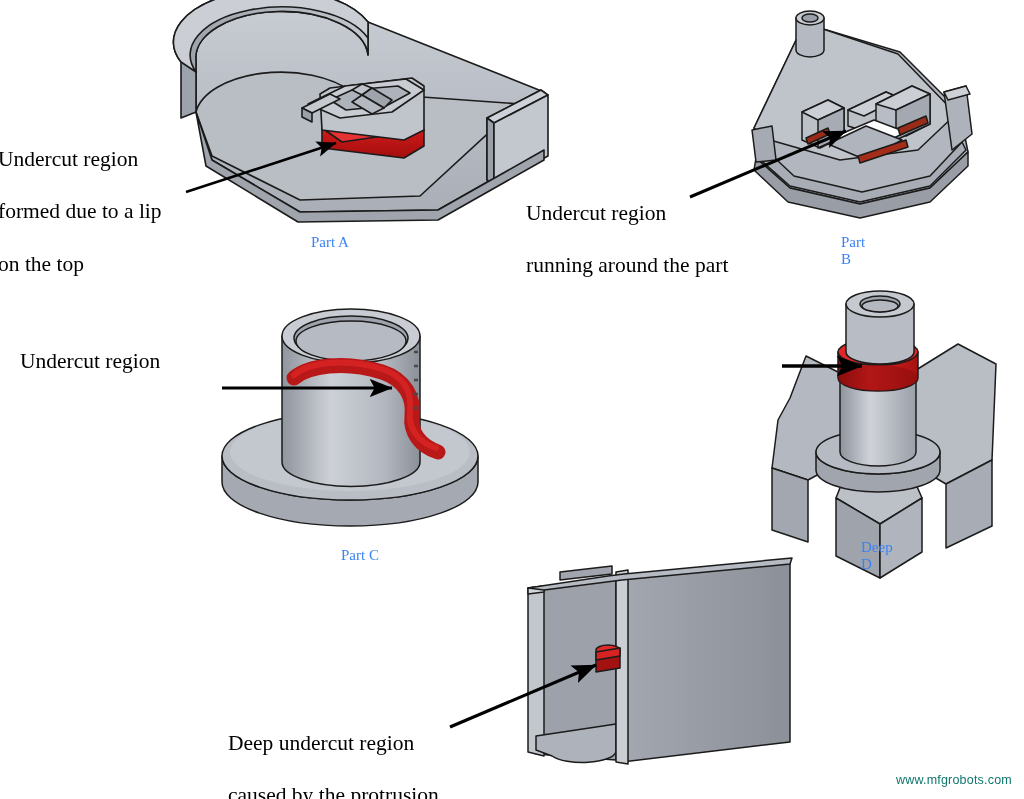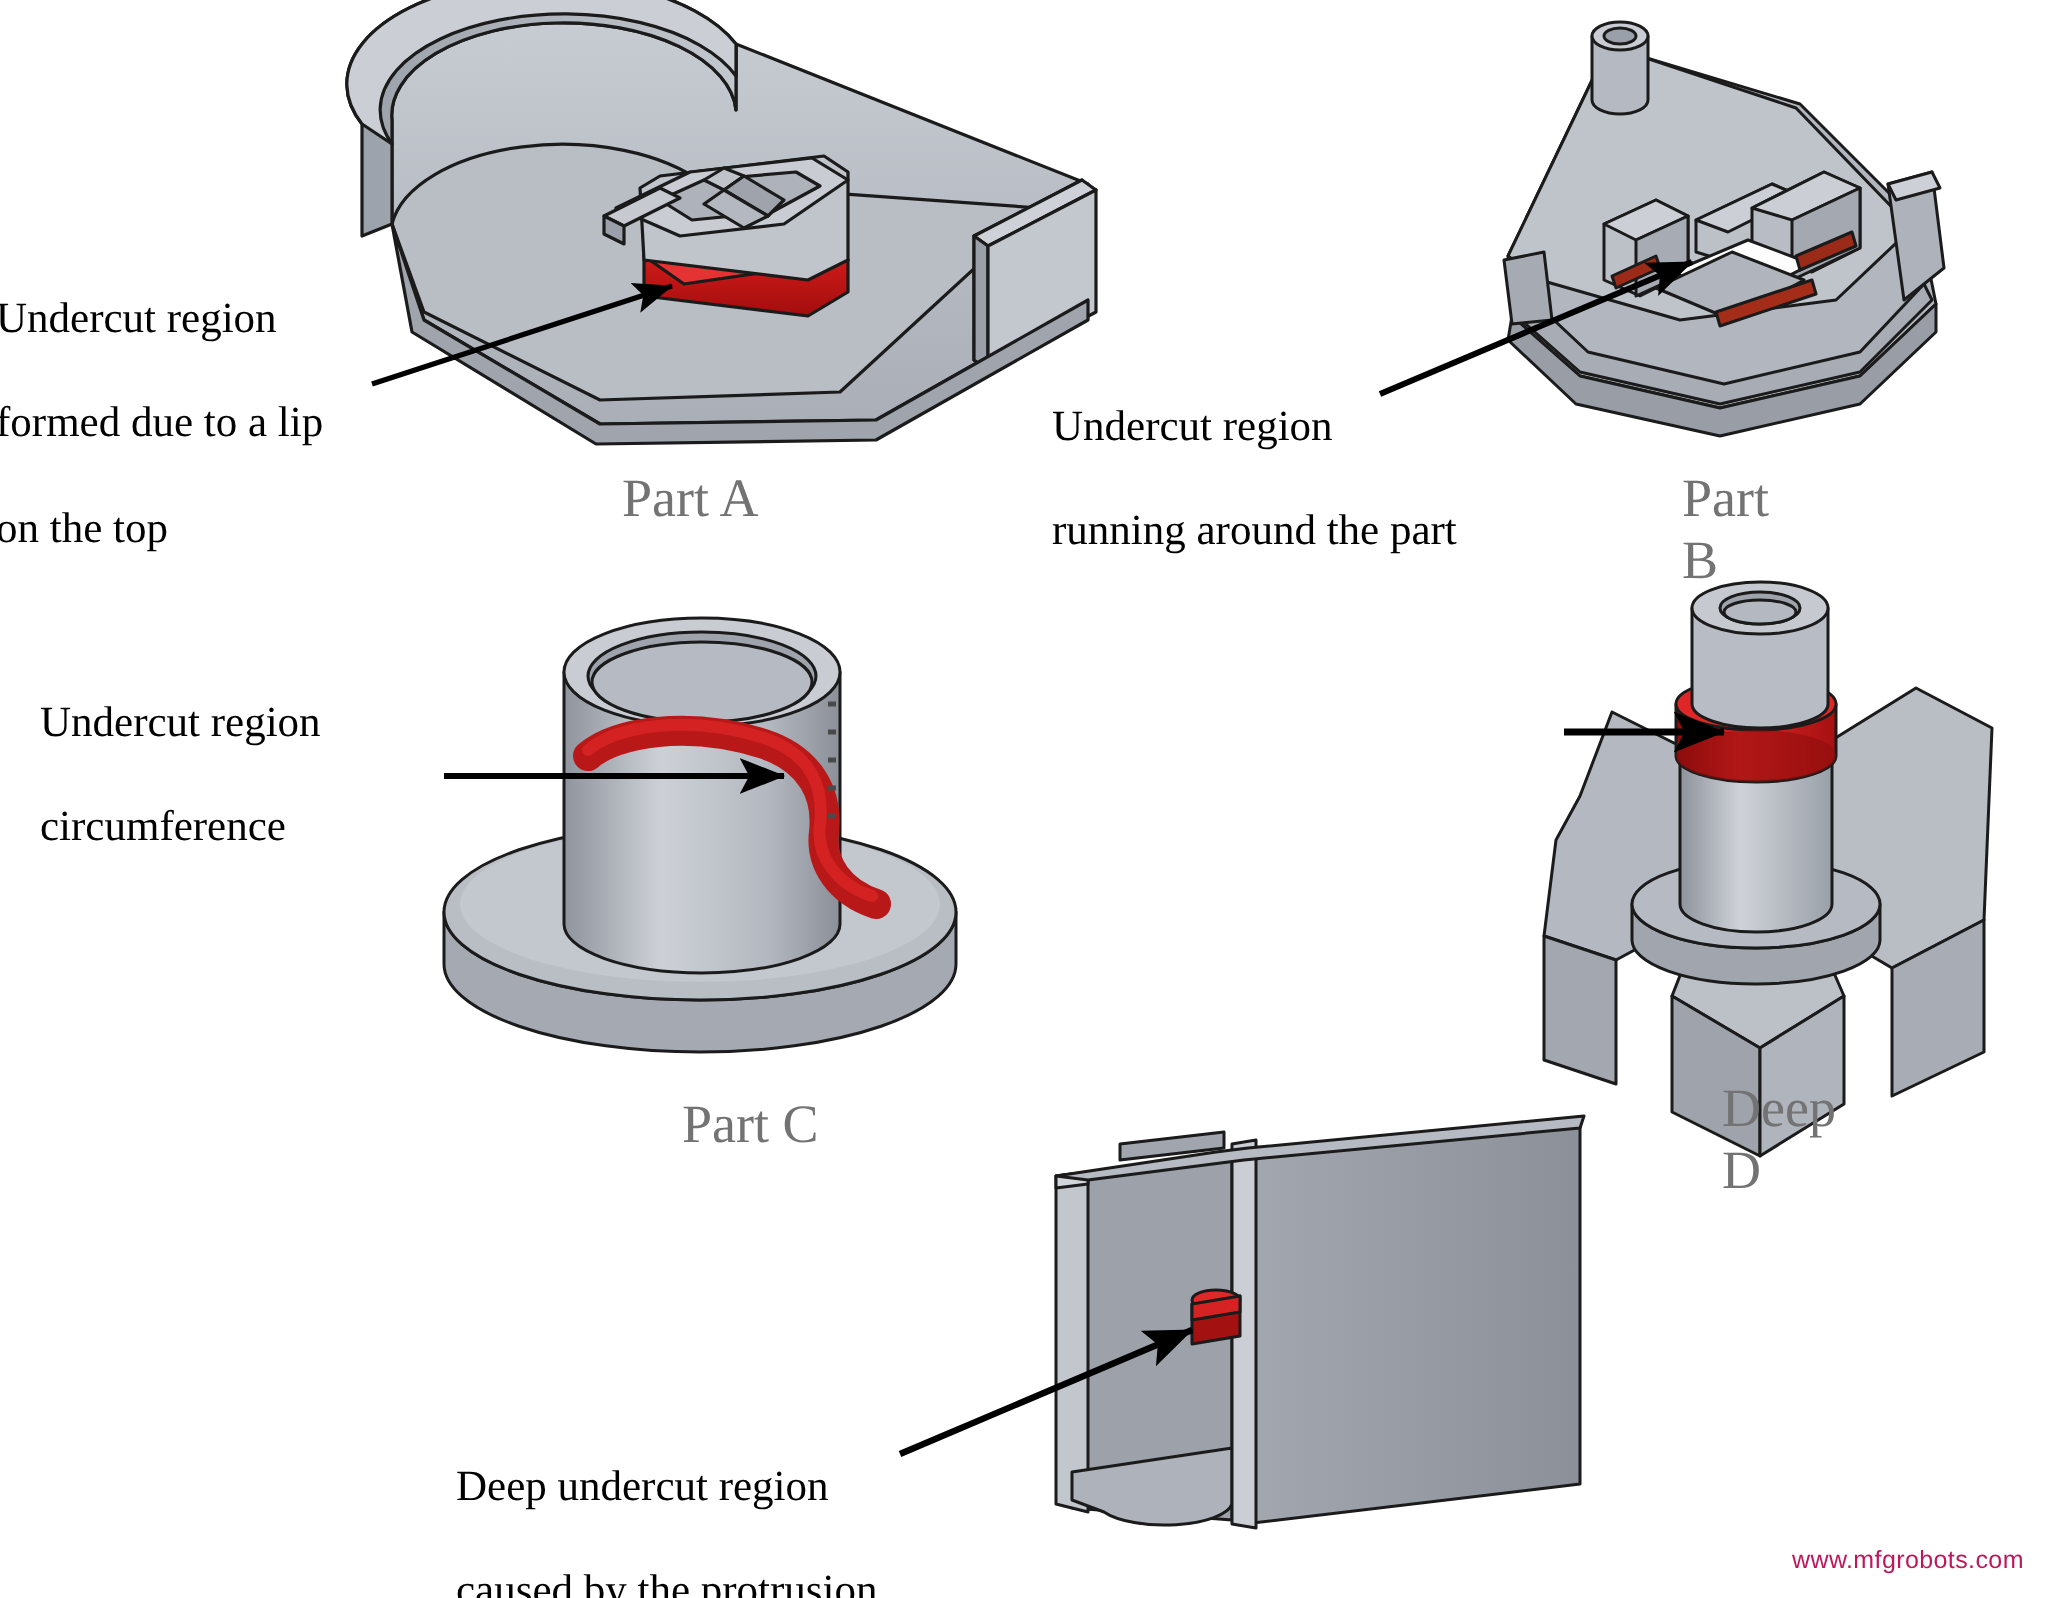--- a/index.html
+++ b/index.html
@@ -1,22 +1,22 @@
 <!DOCTYPE html>
 <html><head>
 <meta charset="utf-8">
 <style>
   html,body{margin:0;padding:0;background:#ffffff;}
   body{width:1024px;height:799px;position:relative;overflow:hidden;
        font-family:"Liberation Serif","DejaVu Serif",serif;color:#000;}
   .stage{position:absolute;left:0;top:0;width:832px;height:799px;text-decoration:underline;}
   .ann{position:absolute;font-size:21.5px;line-height:1.22;color:#000;white-space:pre;}
-  .partlabel{position:absolute;font-size:27px;color:#737373;}
+  .partlabel{position:absolute;font-size:15px;color:#3b82f6;}
   .wm{position:absolute;font-family:"Liberation Sans","DejaVu Sans",sans-serif;
-      font-size:12.5px;color:#be185d;letter-spacing:.2px;}
+      font-size:12.5px;color:#0f766e;letter-spacing:.2px;}
   svg{position:absolute;left:0;top:0;overflow:visible;}
   .lead{stroke:#000;fill:none;}
 </style>
 </head>
 <body>
 
 <div class="stage">
 
 <svg width="1024" height="799">
   <defs>
@@ -230,21 +230,21 @@
 </svg>
 
 <div class="ann" style="left:-2px;top:146px;"><span style="display: block;">Undercut region</span>
 <span style="display: block;">formed due to a lip</span>
 <span style="display: block;">on the top</span></div>
 
 <div class="ann" style="left:526px;top:200px;"><span style="display: block;">Undercut region</span>
 <span style="display: block;">running around the part</span></div>
 
 <div class="ann" style="left:20px;top:348px;"><span style="display: block;">Undercut region</span>
-<span style="display: block;">circumference</span></div>
+</div>
 
 
 <div class="ann" style="left:228px;top:730px;"><span style="display: block;">Deep undercut region</span>
 <span style="display: block;">caused by the protrusion</span></div>
 
 <div class="partlabel" style="left:311px;top:234px;">Part A</div>
 <div class="partlabel" style="left:841px;top:234px;">Part B</div>
 <div class="partlabel" style="left:321px;top:547px;margin-left:20px;">Part C</div>
 <div class="partlabel" style="left:861px;top:539px;">Deep D</div>
 

